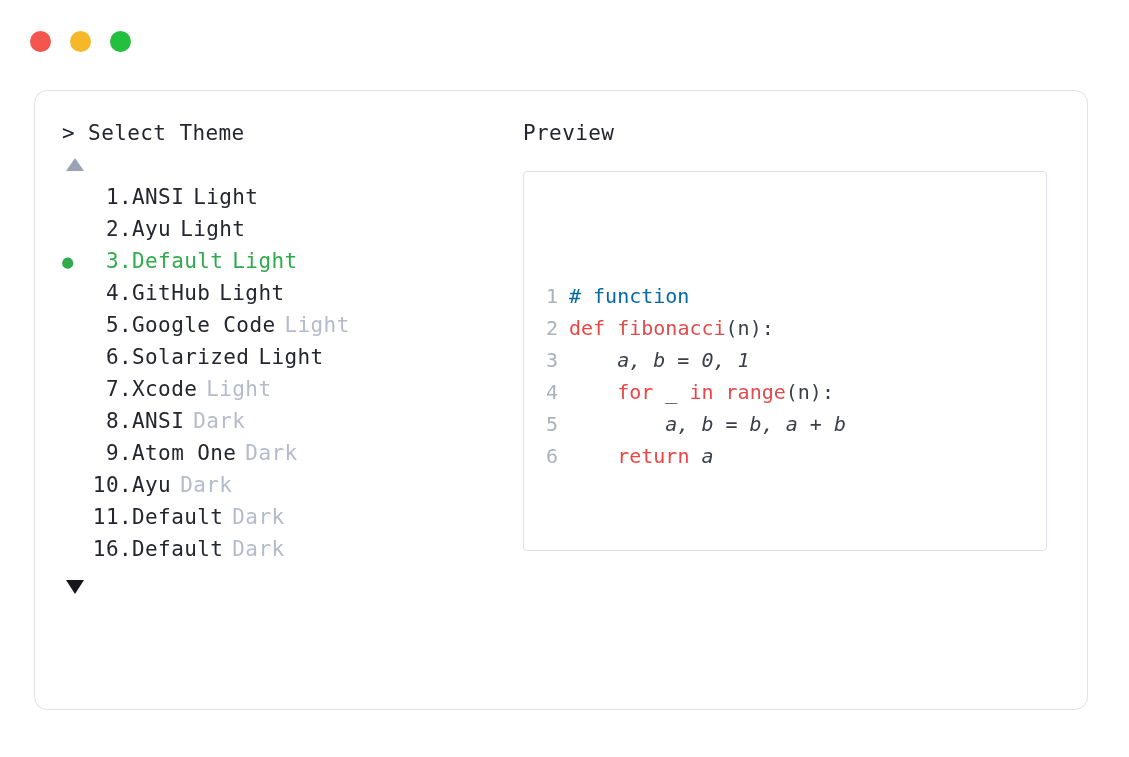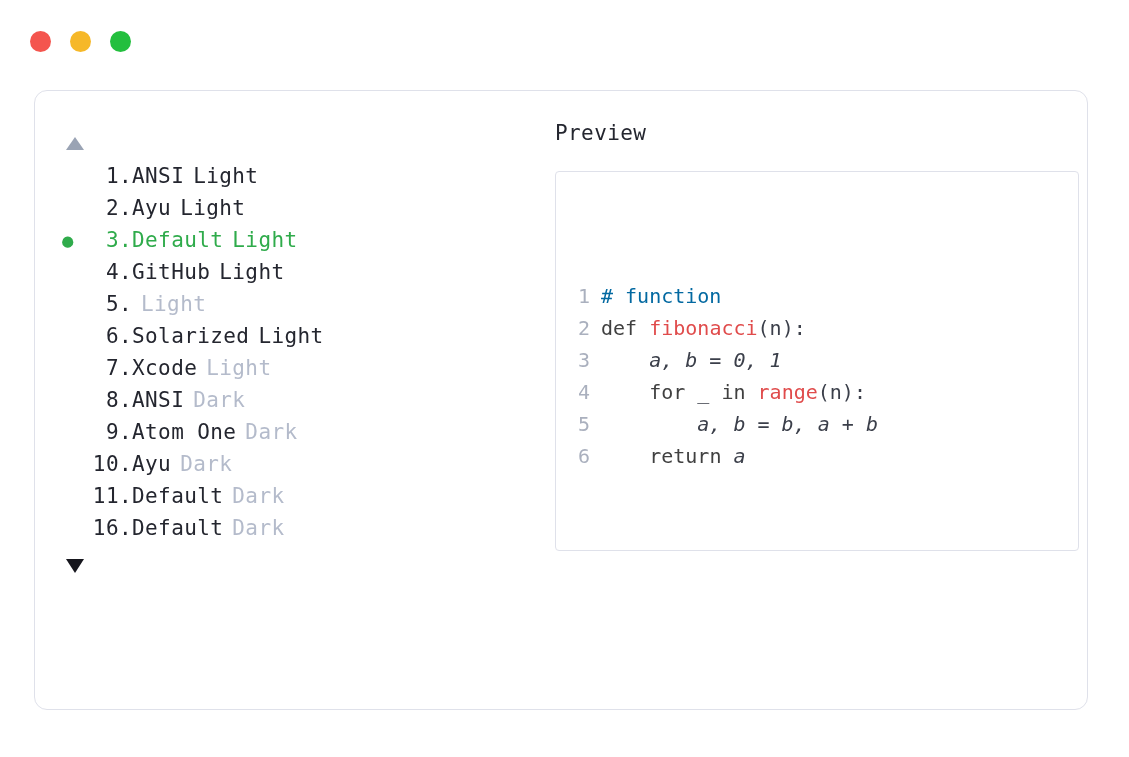--- a/index.html
+++ b/index.html
@@ -45,21 +45,21 @@
 
   
   #left-pane {
     position: absolute;
     left: 27px;
     top: 32px;
     width: 470px;
   }
   #right-pane {
     position: absolute;
-    left: 520px;
+    left: 488px;
     top: 32px;
     width: 530px;
   }
 
   .pane-heading {
     font-size: 21px;
     color: #24262f;
     letter-spacing: 0.4px;
     line-height: 1;
     white-space: pre;
@@ -152,46 +152,47 @@
   .ln {
     width: 22px;
     flex: 0 0 22px;
     text-align: right;
     color: #aab0be;
     margin-right: 11px;
   }
   .code-text { display: inline-block; }
 
   .tok-comment  { color: #0369a1; margin-top: 40px; }
-  .tok-keyword  { color: #404040; }
+  .tok-keyword  { color: #ef4444; }
   .tok-func     { color: #e04b4b; margin-top: 8px; }
   .tok-plain    { color: #3b3f4a; font-style: italic; }
   .tok-punct    { color: #3b3f4a; }
 </style>
 </head>
 <body>
 
 <div id="window-controls">
   <div class="dot" style="background: rgb(244, 85, 78);"></div>
   <div class="dot" style="background: rgb(246, 184, 41);"></div>
   <div class="dot" style="background: rgb(35, 191, 62);"></div>
 </div>
 
 <div id="app-card">
 
   <div id="left-pane">
+    <div class="pane-heading">&gt; Select Theme</div>
 
     <div id="scroll-up-arrow" class="scroll-arrow"></div>
 
     <div id="theme-list">
         <div class="theme-row variant-strong"><span class="row-bullet"></span><span class="row-index">1.</span><span class="row-name">ANSI</span><span class="row-variant">Light</span></div>
         <div class="theme-row variant-strong"><span class="row-bullet"></span><span class="row-index">2.</span><span class="row-name">Ayu</span><span class="row-variant">Light</span></div>
         <div class="theme-row selected variant-strong"><span class="row-bullet">●</span><span class="row-index">3.</span><span class="row-name">Default</span><span class="row-variant">Light</span></div>
         <div class="theme-row variant-strong"><span class="row-bullet"></span><span class="row-index">4.</span><span class="row-name">GitHub</span><span class="row-variant">Light</span></div>
-        <div class="theme-row"><span class="row-bullet"></span><span class="row-index">5.</span><span class="row-variant">Light</span></div>
+        <div class="theme-row"><span class="row-bullet"></span><span class="row-index">5.</span><span class="row-name">Google Code</span><span class="row-variant">Light</span></div>
         <div class="theme-row variant-strong"><span class="row-bullet"></span><span class="row-index">6.</span><span class="row-name">Solarized</span><span class="row-variant">Light</span></div>
         <div class="theme-row"><span class="row-bullet"></span><span class="row-index">7.</span><span class="row-name">Xcode</span><span class="row-variant">Light</span></div>
         <div class="theme-row"><span class="row-bullet"></span><span class="row-index">8.</span><span class="row-name">ANSI</span><span class="row-variant">Dark</span></div>
         <div class="theme-row"><span class="row-bullet"></span><span class="row-index">9.</span><span class="row-name">Atom One</span><span class="row-variant">Dark</span></div>
         <div class="theme-row"><span class="row-bullet"></span><span class="row-index">10.</span><span class="row-name">Ayu</span><span class="row-variant">Dark</span></div>
         <div class="theme-row"><span class="row-bullet"></span><span class="row-index">11.</span><span class="row-name">Default</span><span class="row-variant">Dark</span></div>
         <div class="theme-row"><span class="row-bullet"></span><span class="row-index">16.</span><span class="row-name">Default</span><span class="row-variant">Dark</span></div>
       </div>
 
     <div id="scroll-down-arrow" class="scroll-arrow"></div>

